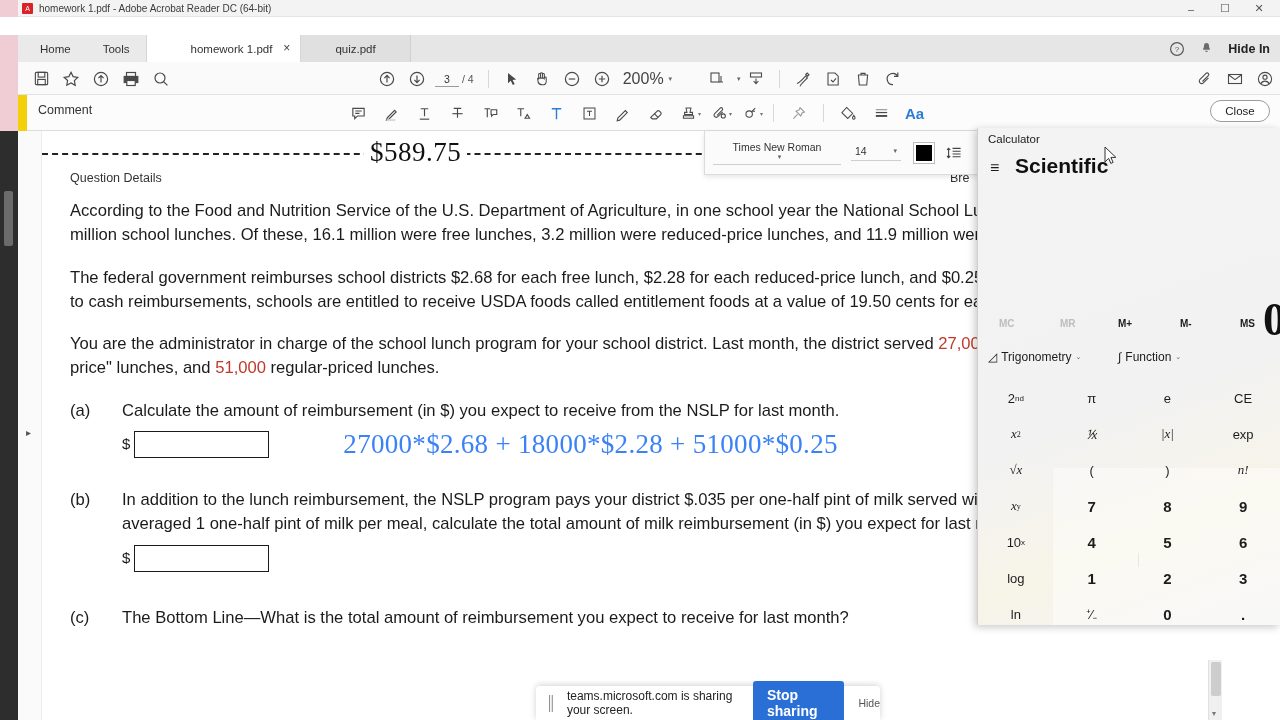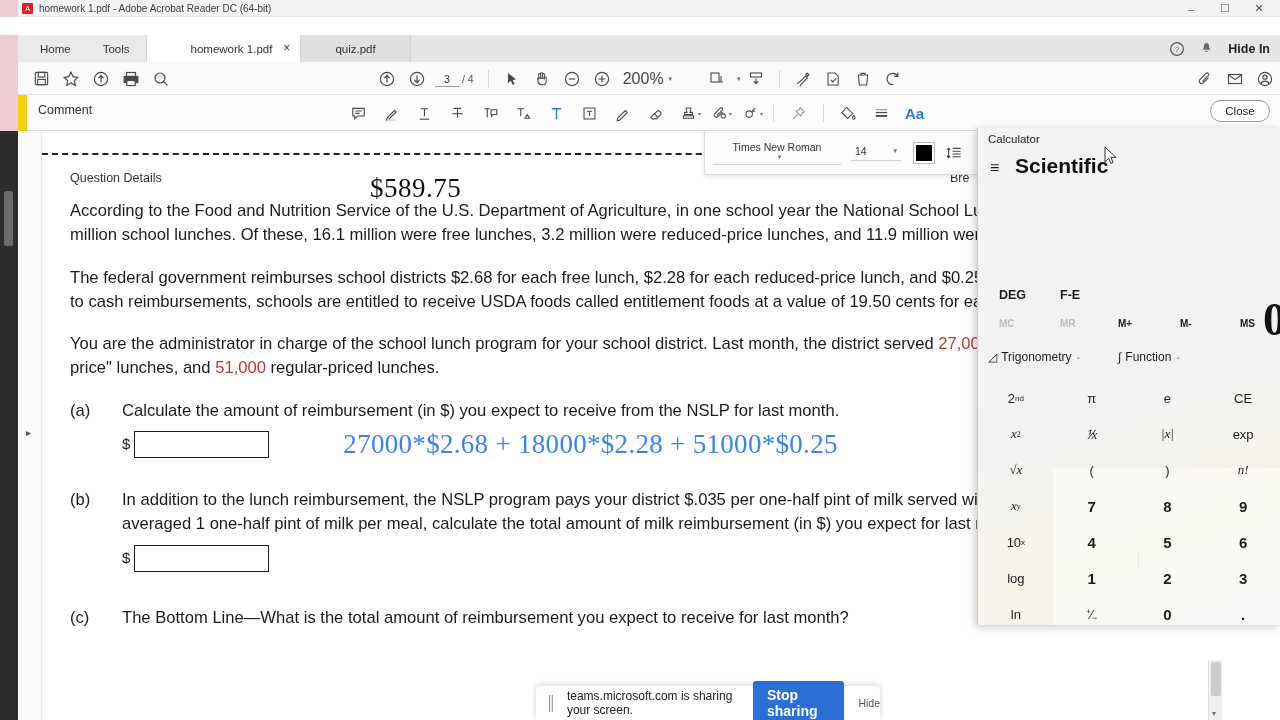--- a/index.html
+++ b/index.html
@@ -129,21 +129,21 @@
   .page {
     position:absolute; left:42px; top:0; width: 1180px; height: 589px;
     background:#fff; overflow:hidden;
   }
   .dashline {
     position:absolute; left: 0px; top: 22px; width: 700px; height:0;
     border-top: 2px dashed #222;
   }
   .pagenum {
     position:absolute; left: 322px; top: 6px; font-family:"Liberation Serif", serif;
-    font-size: 27px; color:#111; background:#fff; padding: 0 6px; letter-spacing: .5px; margin-top: 36px;
+    font-size: 27px; color:#111; background:#fff; padding: 0 6px; letter-spacing: .5px;
   }
   .qdetails { position:absolute; left: 28px; top: 40px; font-size: 12.5px; color:#333; }
   .bretext { position:absolute; left: 908px; top: 40px; font-size: 12.5px; color:#333; }
 
   .body {
     position:absolute; left: 28px; top: 68px; width: 1160px;
     font-size: 16.6px; line-height: 24.3px; color: #1b1b1b;
     font-family:"Liberation Sans", sans-serif;
   }
   .body p { margin-bottom: 18px; }
@@ -607,24 +607,20 @@
   </div>
 
   <div class="calc">
     <div class="calc-title">Calculator</div>
     <div class="calc-hamb">≡</div>
     <div class="calc-mode">Scientific</div>
     <div class="calc-display">
       <div class="calc-digit">0</div>
     </div>
 
-    <div class="calc-modes">
-      <span class="cm deg">DEG</span>
-      <span class="cm fe">F-E</span>
-    </div>
 
     <div class="calc-mem">
       <span class="mm dim" style="left:21px">MC</span>
       <span class="mm dim" style="left:82px">MR</span>
       <span class="mm" style="left:140px">M+</span>
       <span class="mm" style="left:202px">M-</span>
       <span class="mm" style="left:262px">MS</span>
     </div>
 
     <div class="calc-groups">

